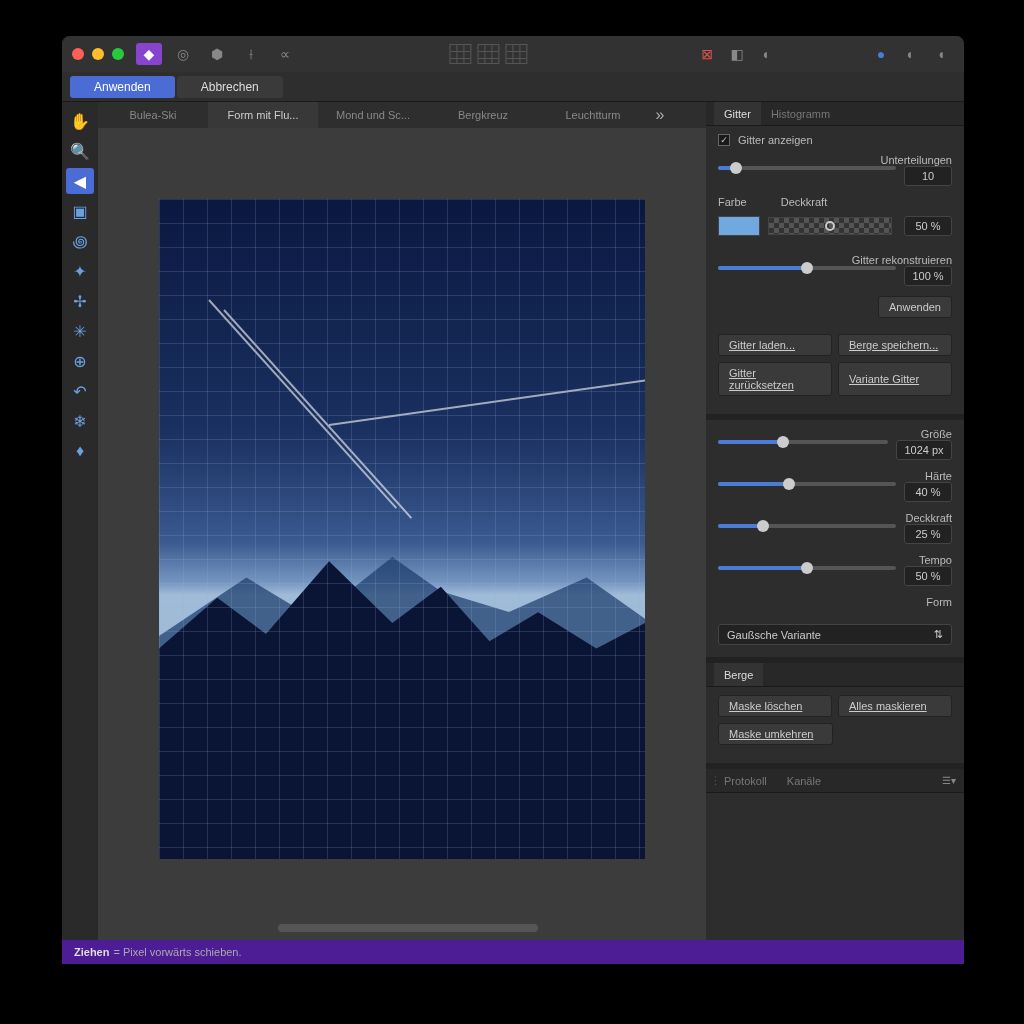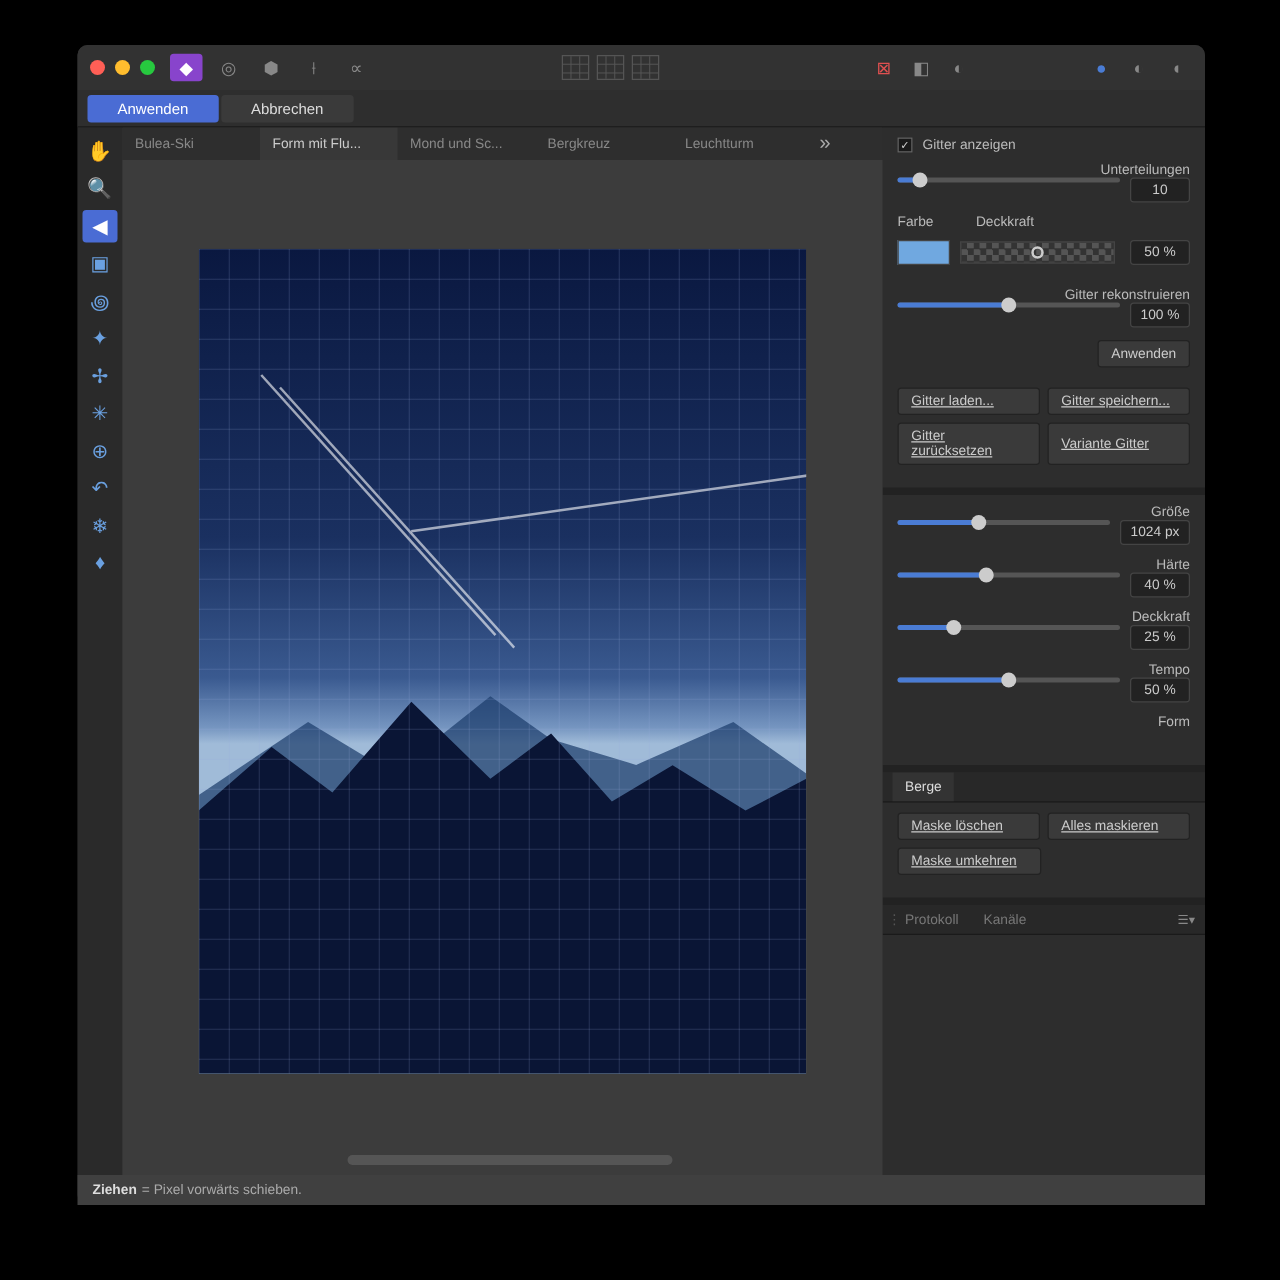--- a/index.html
+++ b/index.html
@@ -23,38 +23,38 @@
 }
 .actionbar { height: 30px; background: #2e2e2e; display: flex; align-items: center; padding-left: 8px; border-bottom: 1px solid #1a1a1a; }
 .action-btn { padding: 4px 24px; font-size: 12px; color: #ddd; background: #3a3a3a; border: none; border-radius: 3px; margin-right: 2px; cursor: pointer; }
 .action-btn.primary { background: #4a6cd4; color: #fff; }
 .body { display: flex; flex: 1; overflow: hidden; }
 .toolcol { width: 36px; background: #2a2a2a; display: flex; flex-direction: column; align-items: center; padding-top: 6px; gap: 4px; }
 .tool { width: 28px; height: 26px; display: flex; align-items: center; justify-content: center; color: #6aa0e0; font-size: 16px; border-radius: 3px; cursor: pointer; }
 .tool.sel { background: #4a6cd4; color: #fff; }
 .center { flex: 1; display: flex; flex-direction: column; background: #353535; }
 .tabs { height: 26px; display: flex; background: #2e2e2e; align-items: center; }
-.tab { flex: 1; max-width: 110px; padding: 0 10px; font-size: 11px; color: #888; white-space: nowrap; overflow: hidden; text-overflow: ellipsis; cursor: pointer; height: 100%; line-height: 26px; }
+.tab { flex: 1; max-width: 110px; padding: 0 10px; font-size: 11px; color: #888; text-align: center; white-space: nowrap; overflow: hidden; text-overflow: ellipsis; cursor: pointer; height: 100%; line-height: 26px; }
 .tab.active { background: #383838; color: #ccc; }
 .tab-more { width: 24px; color: #aaa; text-align: center; cursor: pointer; }
 .canvas-area { flex: 1; background: #3c3c3c; display: flex; align-items: center; justify-content: center; position: relative; }
 .canvas { width: 486px; height: 660px; position: relative; overflow: hidden; margin-top: -10px; }
 .sky { position: absolute; inset: 0; background: linear-gradient(to bottom, #0a1840 0%, #1a3060 35%, #3a5a90 52%, #7595c0 58%, #a0bbd8 60%); }
 .mountain-far { position: absolute; bottom: 0; left: 0; right: 0; height: 52%; background: #1a3a6a; clip-path: polygon(0 35%, 18% 18%, 32% 30%, 48% 12%, 58% 22%, 72% 28%, 88% 18%, 100% 30%, 100% 100%, 0 100%); opacity: 0.7; }
 .mountain-near { position: absolute; bottom: 0; left: 0; right: 0; height: 55%; background: #0a1535; clip-path: polygon(0 42%, 12% 28%, 22% 38%, 35% 18%, 48% 35%, 58% 25%, 68% 40%, 78% 32%, 90% 42%, 100% 35%, 100% 100%, 0 100%); }
 .trail { position: absolute; background: rgba(255,255,255,0.6); height: 2px; transform-origin: left center; }
 .trail.t1 { top: 100px; left: 50px; width: 280px; transform: rotate(48deg); }
 .trail.t2 { top: 110px; left: 65px; width: 280px; transform: rotate(48deg); }
 .trail.t3 { top: 225px; left: 170px; width: 350px; transform: rotate(-8deg); }
 .mesh-overlay { position: absolute; inset: 0; background-image:
   linear-gradient(rgba(150,170,220,0.2) 1px, transparent 1px),
   linear-gradient(90deg, rgba(150,170,220,0.2) 1px, transparent 1px);
   background-size: 24px 24px; }
 .scrollbar-h { position: absolute; bottom: 8px; left: 180px; width: 260px; height: 8px; background: #555; border-radius: 4px; }
-.statusbar { height: 24px; background: #404040; color: #aaa; font-size: 11px; display: flex; align-items: center; padding-left: 12px; }
+.statusbar { height: 24px; background: #4c1d95; color: #aaa; font-size: 11px; display: flex; align-items: center; padding-left: 12px; }
 .statusbar b { color: #ddd; margin-right: 4px; }
 .rightpanel { width: 258px; background: #2d2d2d; overflow-y: auto; display: flex; flex-direction: column; font-size: 11px; color: #bbb; }
 .panel-tabs { display: flex; height: 24px; background: #282828; border-bottom: 1px solid #1a1a1a; align-items: center; }
 .ptab { padding: 0 10px; color: #777; cursor: pointer; height: 100%; line-height: 24px; }
 .ptab.active { color: #ddd; background: #333; }
 .ptab-handle { width: 8px; color: #555; padding: 0 4px; }
 .panel-content { padding: 8px 12px 12px 12px; }
 .row { display: flex; align-items: center; margin-bottom: 8px; gap: 8px; }
 .checkbox { width: 12px; height: 12px; border: 1px solid #666; background: #1a1a1a; display: flex; align-items: center; justify-content: center; font-size: 9px; color: #ccc; }
 .label { font-size: 11px; color: #bbb; text-align: right; }
@@ -156,20 +156,25 @@
           <div class="trail t2"></div>
           <div class="trail t3"></div>
           <div class="mesh-overlay"></div>
         </div>
         <div class="scrollbar-h"></div>
       </div>
     </div>
 
     <div class="rightpanel">
 
+      <div class="panel-tabs">
+        <span class="ptab-handle">⋮</span>
+        <div class="ptab active">Gitter</div>
+        <div class="ptab">Histogramm</div>
+      </div>
       <div class="panel-content">
         <div class="row">
           <div class="checkbox">✓</div>
           <span class="label">Gitter anzeigen</span>
         </div>
         <div class="label">Unterteilungen</div>
         <div class="slider-row">
           <div class="slider">
               <div class="slider-fill" style="width:10%"></div>
               <div class="slider-thumb" style="left:10%"></div>
@@ -194,21 +199,21 @@
           <div class="slider">
               <div class="slider-fill" style="width:50%"></div>
               <div class="slider-thumb" style="left:50%"></div>
             </div>
           <div class="value-box">100 %</div>
         </div>
         <div class="btn-right"><button class="btn">Anwenden</button></div>
         <div style="height:8px"></div>
         <div class="btn-row">
           <button class="btn">Gitter laden...</button>
-          <button class="btn">Gitter speichern...</button>
+          <button class="btn">Berge speichern...</button>
         </div>
         <div class="btn-row">
           <button class="btn">Gitter zurücksetzen</button>
           <button class="btn">Variante Gitter</button>
         </div>
       </div>
 
       <div class="section-gap"></div>
       <div class="panel-content">
         <div class="label">Größe</div>
@@ -237,20 +242,24 @@
         </div>
         <div class="label">Tempo</div>
         <div class="slider-row">
           <div class="slider">
               <div class="slider-fill" style="width:50%"></div>
               <div class="slider-thumb" style="left:50%"></div>
             </div>
           <div class="value-box">50 %</div>
         </div>
         <div class="label" style="margin-bottom:16px">Form</div>
+        <div class="select">
+          <span>Gaußsche Variante</span>
+            <span>⇅</span>
+        </div>
       </div>
 
       <div class="section-gap"></div>
       <div class="panel-tabs">
         <span class="ptab-handle">⋮</span>
         <div class="ptab active">Berge</div>
       </div>
       <div class="panel-content">
         <div class="btn-row">
           <button class="btn">Maske löschen</button>

